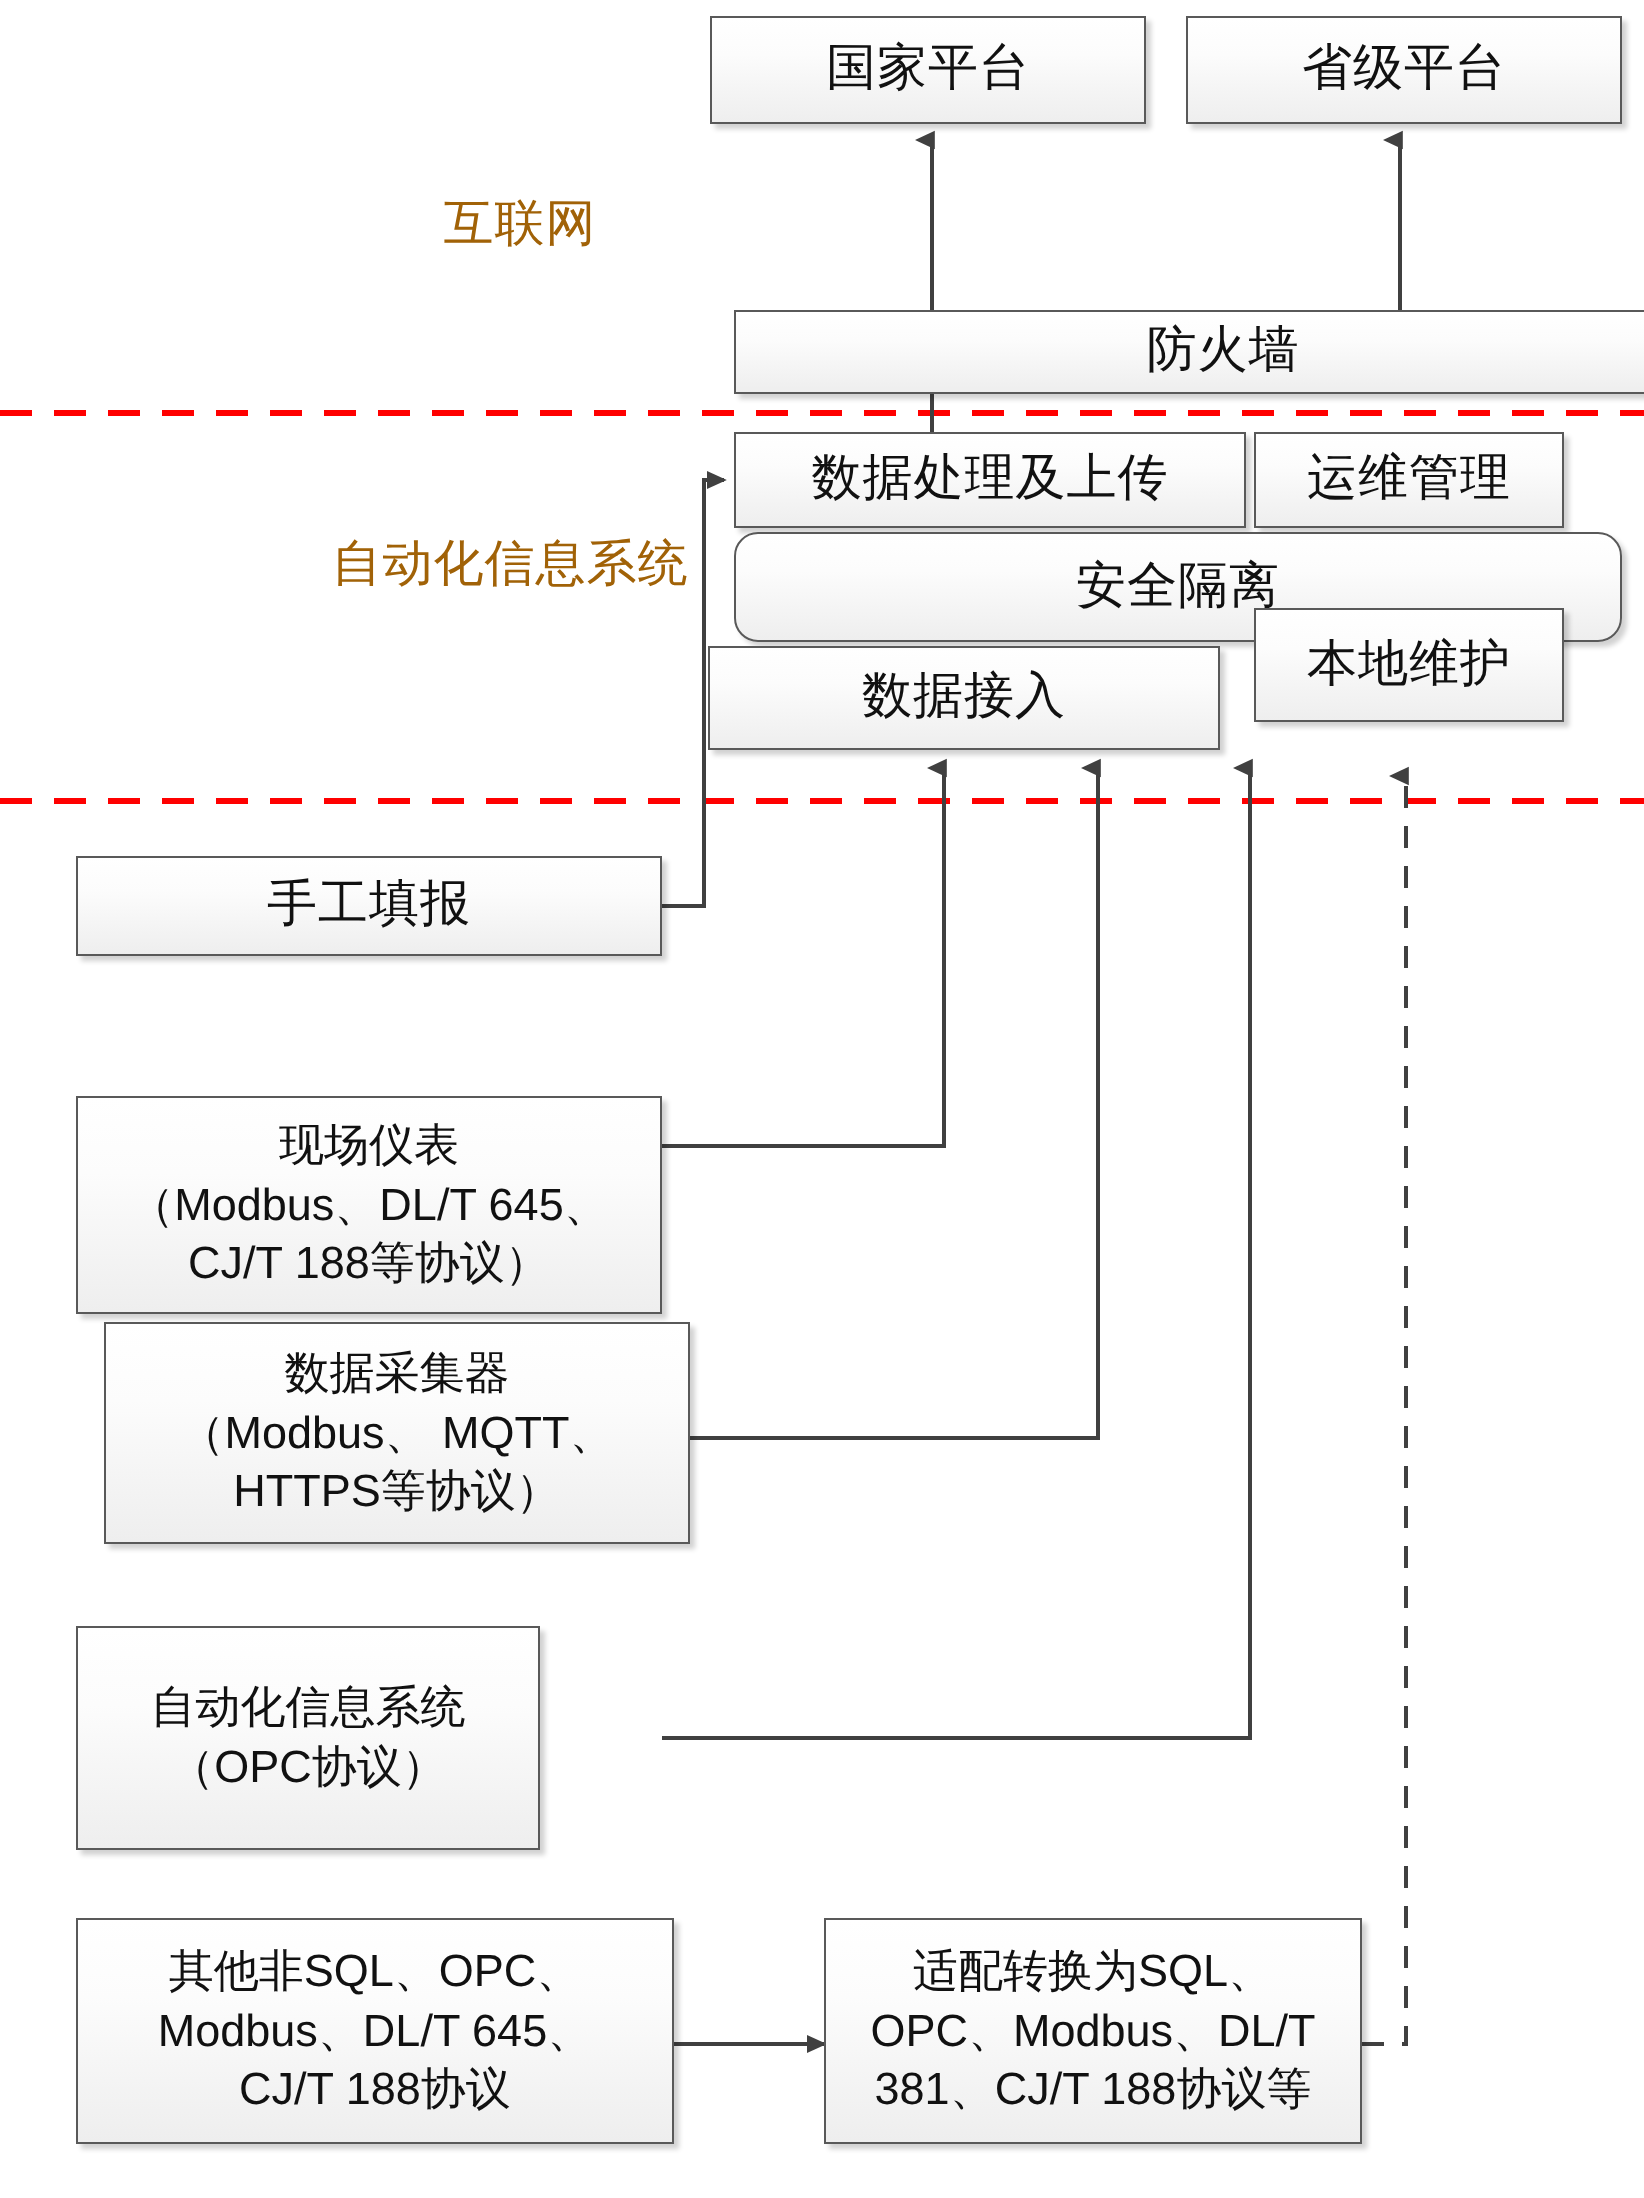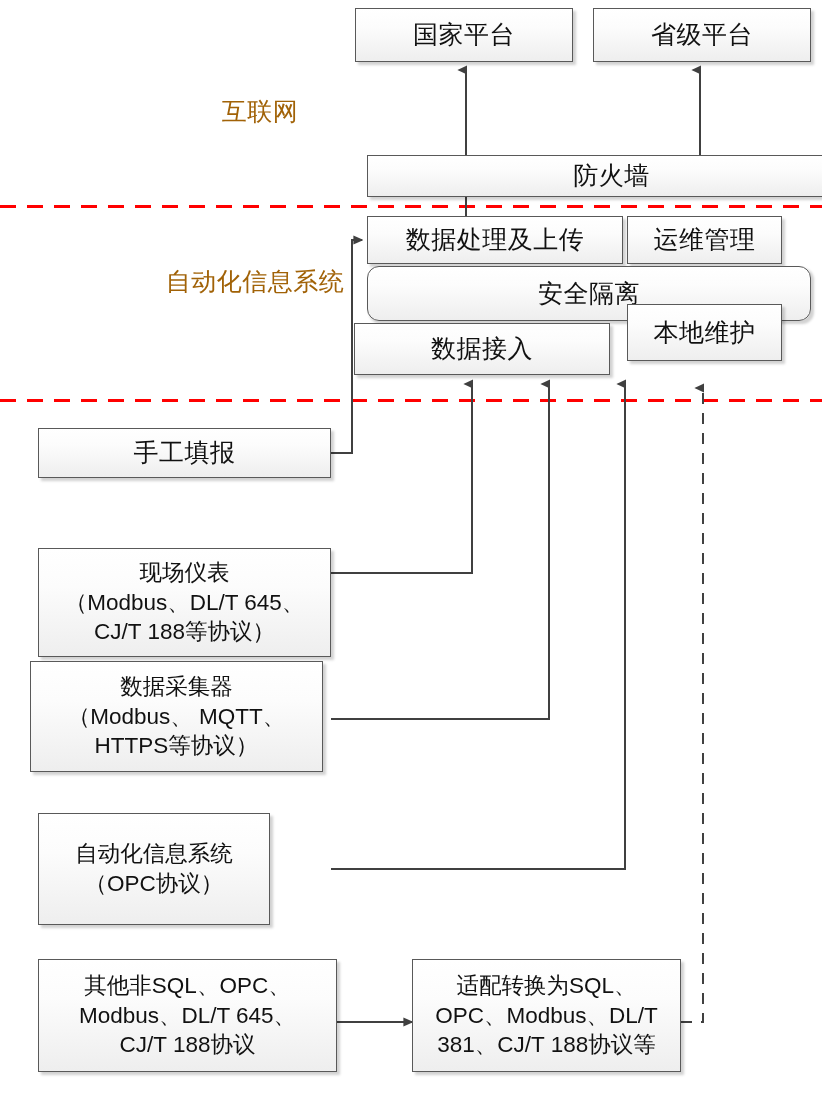--- a/index.html
+++ b/index.html
@@ -129,21 +129,21 @@
   <div class="box cjk" style="left:38px; top:428px; width:293px; height:50px;">
     <span class="txt">手工填报</span>
   </div>
 
   <div class="box multi" style="left:38px; top:516px; width:293px; height:109px;margin-top:32px;">
     <span class="txt">现场仪表
 （Modbus、DL/T 645、
 CJ/T 188等协议）</span>
   </div>
 
-  <div class="box multi" style="left:30px; top:661px; width:293px; height:111px;">
+  <div class="box multi" style="left:52px; top:661px; width:293px; height:111px;">
     <span class="txt">数据采集器
 （Modbus、 MQTT、
 HTTPS等协议）</span>
   </div>
 
   <div class="box multi" style="left:38px; top:813px; width:232px; height:112px;">
     <span class="txt">自动化信息系统
 （OPC协议）</span>
   </div>
 

